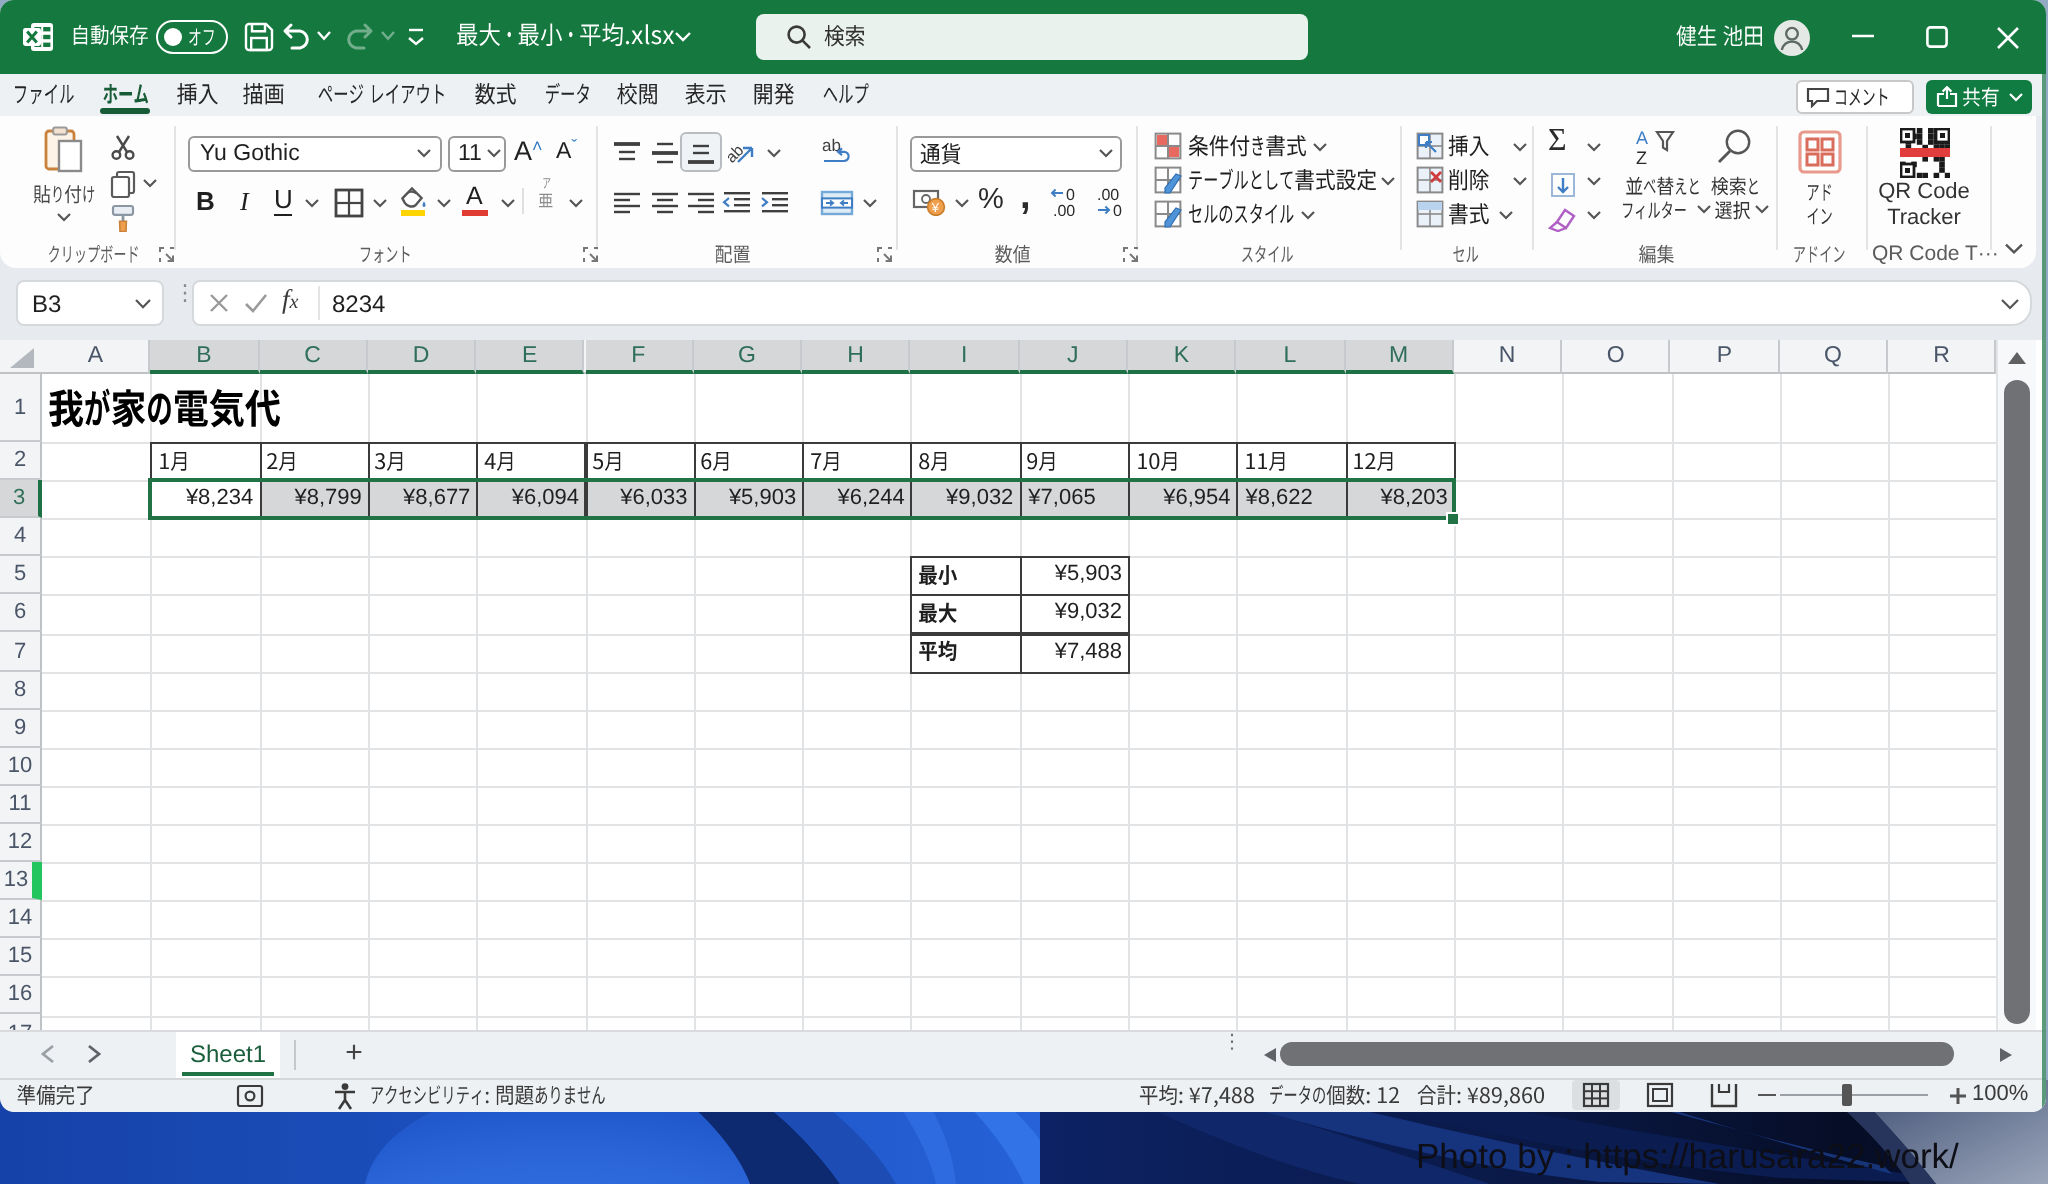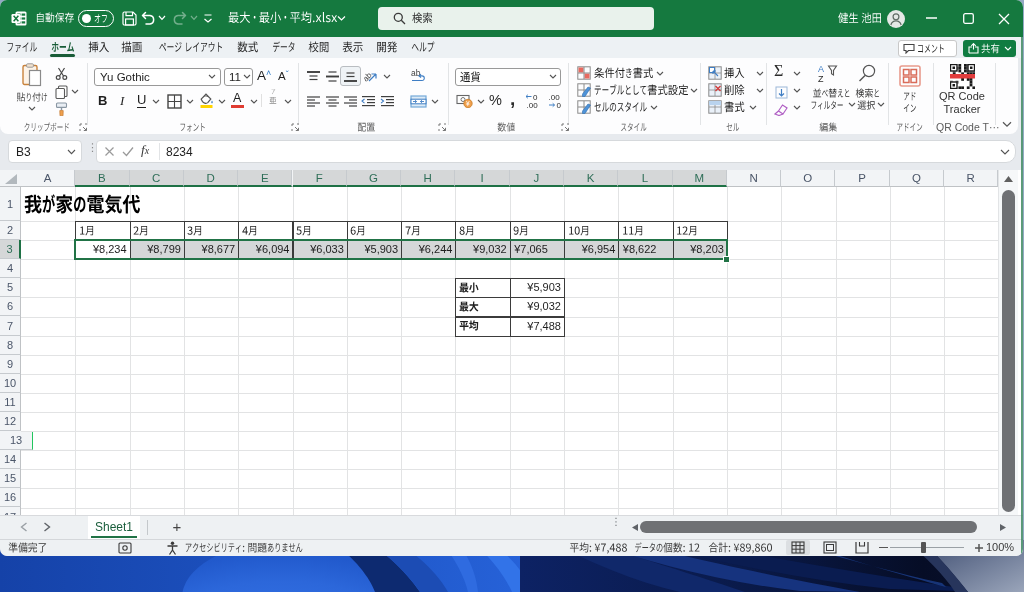--- a/index.html
+++ b/index.html
@@ -37,20 +37,21 @@
 <path d="M440 540 C455 558 465 578 468 592 L478 592 C476 568 462 546 455 540 Z" fill="#2f6be0"></path>
 <path d="M470 540 C490 556 505 576 512 592 L530 592 C525 566 495 544 485 540 Z" fill="#3273e8"></path>
 <rect x="520" y="540" width="504" height="52" fill="url(#wgD)"></rect>
 <path d="M545 540 C590 562 635 582 680 592 L745 592 C685 572 610 548 580 540 Z" fill="#10286a"></path>
 <path d="M580 540 C650 562 720 582 800 591 L860 592 C780 578 660 552 625 540 Z" fill="#16337e"></path>
 <path d="M625 540 C710 560 800 580 890 589 L990 592 C900 580 730 552 690 540 Z" fill="#0a1c50"></path>
 <path d="M800 546 C850 560 900 574 942 583 L946 587 C902 575 838 556 812 547 Z" fill="#1c3f8c" opacity="0.8"></path>
 <path d="M920 540 L1024 540 L1024 592 L968 592 C950 570 935 552 920 540 Z" fill="url(#wgG)"></path>
 <path d="M905 540 C925 556 945 576 955 592 L968 592 C950 568 930 548 920 540 Z" fill="#27355c"></path>
 </svg>
+<div class="ab" style="left:708px;top:568px;width:316px;height:24px;font-size:17.5px;color:#0e0e16;white-space:nowrap">Photo by : https://harusara22.work/</div>
 <div class="ab" style="left:0;top:0;width:1022.5px;height:556px;border-radius:7px;overflow:hidden;background:#e7eaee">
 <div class="ab" style="left:0;top:0;width:1024px;height:37px;background:#15793f"></div>
 <svg class="ico" style="left:11px;top:11px" width="16" height="15" viewBox="0 0 16 15">
 <rect x="4.5" y="0.5" width="11" height="14" rx="1.5" fill="#fff"></rect>
 <rect x="10.6" y="2.5" width="3.6" height="2.2" fill="#15793f"></rect>
         <rect x="10.6" y="6.4" width="3.6" height="2.2" fill="#15793f"></rect>
         <rect x="10.6" y="10.3" width="3.6" height="2.2" fill="#15793f"></rect>
 <rect x="6.2" y="2.5" width="3.4" height="2.2" fill="#15793f"></rect>
         <rect x="6.2" y="6.4" width="3.4" height="2.2" fill="#15793f"></rect>
         <rect x="6.2" y="10.3" width="3.4" height="2.2" fill="#15793f"></rect>
@@ -628,21 +629,21 @@
 <div class="ab" style="left:0;top:70.1px;width:21.0px;height:19.1px;background:#d5d7d8;border-right:2px solid #1e7145;border-bottom:1px solid #c6cace;font-size:11px;color:#2f6e58;text-align:center;line-height:19px">3</div>
 <div class="ab" style="left:0;top:89.2px;width:21.0px;height:19.1px;background:#f2f4f6;border-right:1px solid #bfc2c5;border-bottom:1px solid #c6cace;font-size:11px;color:#4a5568;text-align:center;line-height:19px">4</div>
 <div class="ab" style="left:0;top:108.3px;width:21.0px;height:19.1px;background:#f2f4f6;border-right:1px solid #bfc2c5;border-bottom:1px solid #c6cace;font-size:11px;color:#4a5568;text-align:center;line-height:19px">5</div>
 <div class="ab" style="left:0;top:127.4px;width:21.0px;height:19.1px;background:#f2f4f6;border-right:1px solid #bfc2c5;border-bottom:1px solid #c6cace;font-size:11px;color:#4a5568;text-align:center;line-height:19px">6</div>
 <div class="ab" style="left:0;top:146.5px;width:21.0px;height:19.1px;background:#f2f4f6;border-right:1px solid #bfc2c5;border-bottom:1px solid #c6cace;font-size:11px;color:#4a5568;text-align:center;line-height:19px">7</div>
 <div class="ab" style="left:0;top:165.6px;width:21.0px;height:19.1px;background:#f2f4f6;border-right:1px solid #bfc2c5;border-bottom:1px solid #c6cace;font-size:11px;color:#4a5568;text-align:center;line-height:19px">8</div>
 <div class="ab" style="left:0;top:184.7px;width:21.0px;height:19.1px;background:#f2f4f6;border-right:1px solid #bfc2c5;border-bottom:1px solid #c6cace;font-size:11px;color:#4a5568;text-align:center;line-height:19px">9</div>
 <div class="ab" style="left:0;top:203.8px;width:21.0px;height:19.1px;background:#f2f4f6;border-right:1px solid #bfc2c5;border-bottom:1px solid #c6cace;font-size:11px;color:#4a5568;text-align:center;line-height:19px">10</div>
 <div class="ab" style="left:0;top:222.9px;width:21.0px;height:19.1px;background:#f2f4f6;border-right:1px solid #bfc2c5;border-bottom:1px solid #c6cace;font-size:11px;color:#4a5568;text-align:center;line-height:19px">11</div>
 <div class="ab" style="left:0;top:242.0px;width:21.0px;height:19.1px;background:#f2f4f6;border-right:1px solid #bfc2c5;border-bottom:1px solid #c6cace;font-size:11px;color:#4a5568;text-align:center;line-height:19px">12</div>
-<div class="ab" style="left:0;top:261.1px;width:33px;height:19.1px;background:#f2f4f6;border-right:1px solid #22c55e;border-bottom:1px solid #c6cace;font-size:11px;color:#4a5568;text-align:center;line-height:19px">13</div>
+<div class="ab" style="left:0;top:261.1px;width:21.0px;height:19.1px;background:#f2f4f6;border-right:5px solid #22c55e;border-bottom:1px solid #c6cace;font-size:11px;color:#4a5568;text-align:center;line-height:19px">13</div>
 <div class="ab" style="left:0;top:280.2px;width:21.0px;height:19.1px;background:#f2f4f6;border-right:1px solid #bfc2c5;border-bottom:1px solid #c6cace;font-size:11px;color:#4a5568;text-align:center;line-height:19px">14</div>
 <div class="ab" style="left:0;top:299.3px;width:21.0px;height:19.1px;background:#f2f4f6;border-right:1px solid #bfc2c5;border-bottom:1px solid #c6cace;font-size:11px;color:#4a5568;text-align:center;line-height:19px">15</div>
 <div class="ab" style="left:0;top:318.4px;width:21.0px;height:19.1px;background:#f2f4f6;border-right:1px solid #bfc2c5;border-bottom:1px solid #c6cace;font-size:11px;color:#4a5568;text-align:center;line-height:19px">16</div>
 <div class="ab" style="left:0;top:337.5px;width:21.0px;height:19.1px;background:#f2f4f6;border-right:1px solid #bfc2c5;border-bottom:1px solid #c6cace;font-size:11px;color:#4a5568;text-align:center;line-height:19px">17</div>
 <div class="ab" style="left:75.3px;top:17px;width:1px;height:328.0px;background:#e2e3e4"></div>
 <div class="ab" style="left:129.6px;top:17px;width:1px;height:328.0px;background:#e2e3e4"></div>
 <div class="ab" style="left:183.9px;top:17px;width:1px;height:328.0px;background:#e2e3e4"></div>
 <div class="ab" style="left:238.2px;top:17px;width:1px;height:328.0px;background:#e2e3e4"></div>
 <div class="ab" style="left:292.5px;top:17px;width:1px;height:328.0px;background:#e2e3e4"></div>
 <div class="ab" style="left:346.8px;top:17px;width:1px;height:328.0px;background:#e2e3e4"></div>

